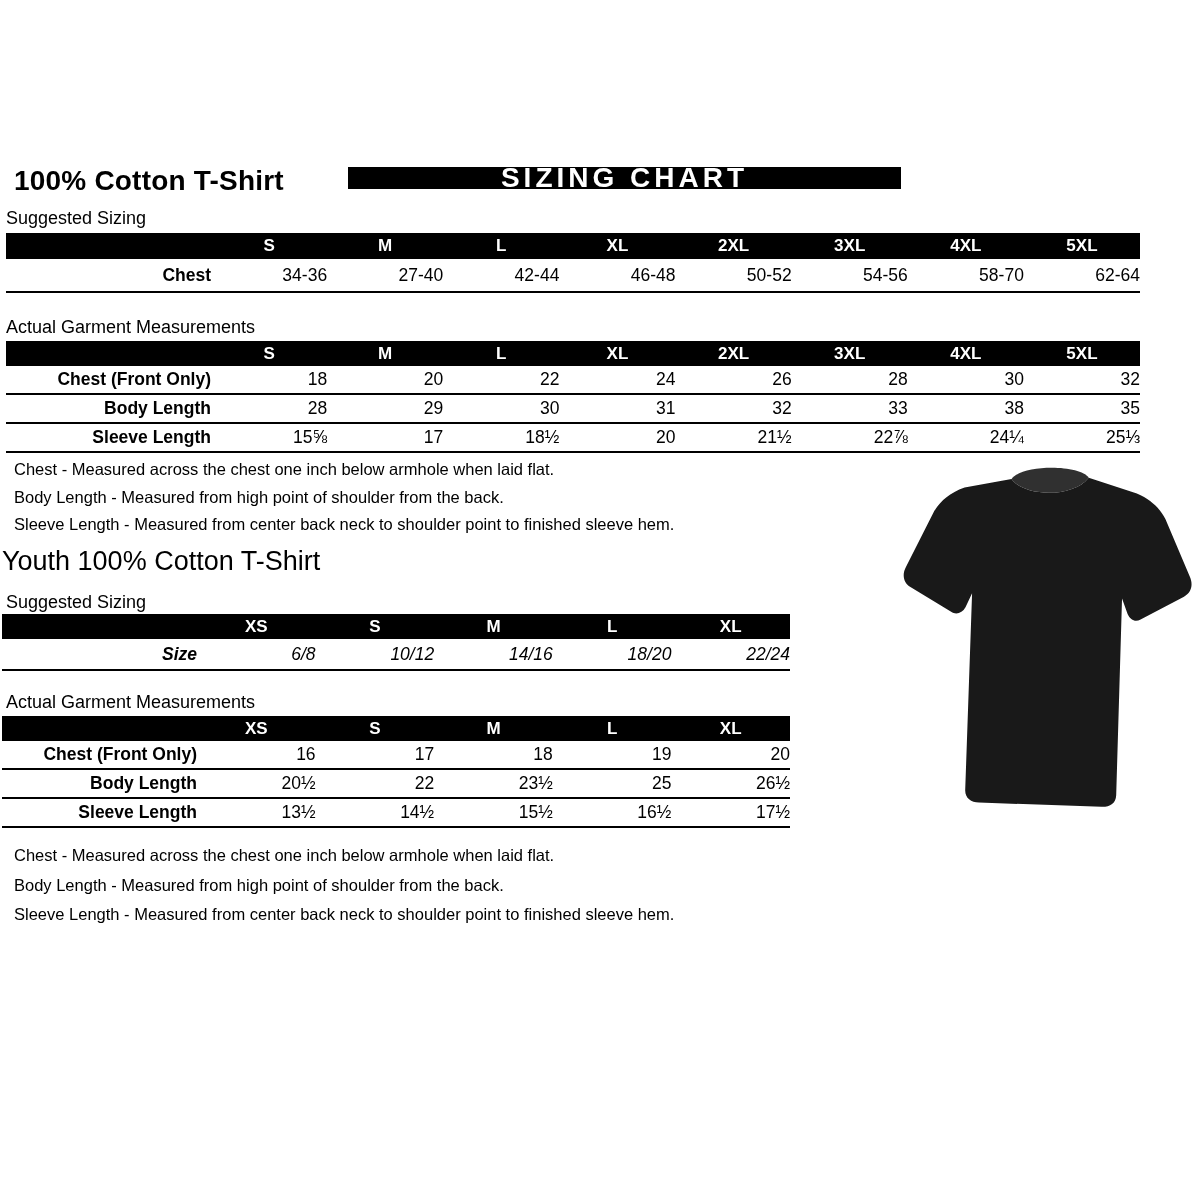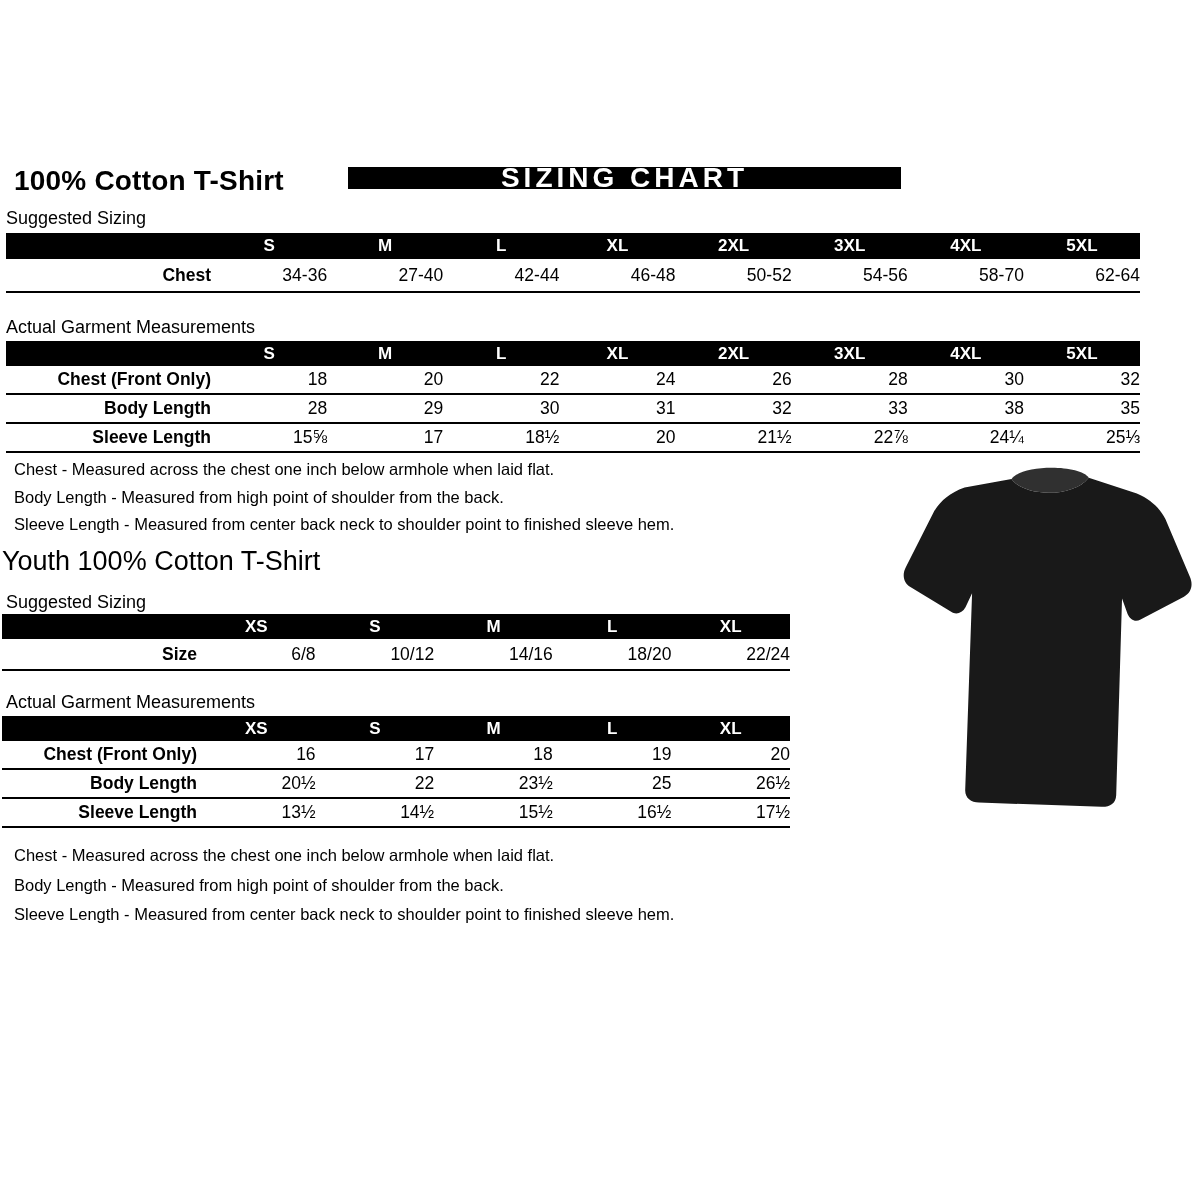--- a/index.html
+++ b/index.html
@@ -20,21 +20,21 @@
 
   table.tbl{border-collapse:collapse;table-layout:fixed;}
   table.tbl th{background:#000;color:#fff;font-size:17px;font-weight:bold;text-align:center;padding:0;}
   table.tbl td{font-size:17.5px;text-align:right;padding:0;vertical-align:middle;}
   table.tbl tbody tr{border-bottom:2px solid #000;}
   td.rowlabel{text-align:left;padding-left:12px !important;font-weight:bold;}
   td.rowlabel .suffix{font-weight:bold;}
 
   .tbl-a1 th{height:26px;} .tbl-a1 td{height:32px;}
   .tbl-a2 th{height:25px;} .tbl-a2 td{height:27px;}
-  .tbl-y1 th{height:25px;} .tbl-y1 td{height:30px;}
+  .tbl-y1 th{height:25px;} .tbl-y1 td{height:30px;font-style:italic;}
   .tbl-y2 th{height:25px;} .tbl-y2 td{height:27px;}
 
   .notes div{font-size:16.5px;}
   .notes-adult{left:14px;top:456px;line-height:27.5px;}
   .notes-youth{left:14px;top:841px;line-height:29.5px;}
 
   .tshirt-wrap{left:893px;top:458px;width:305px;height:365px;transform:rotate(2deg);}
 </style>
 </head>
 <body>

